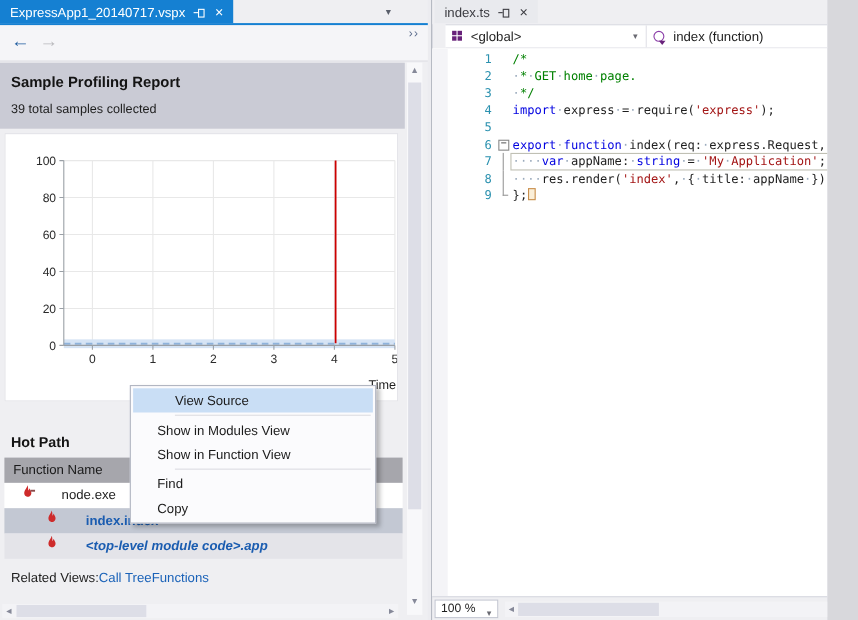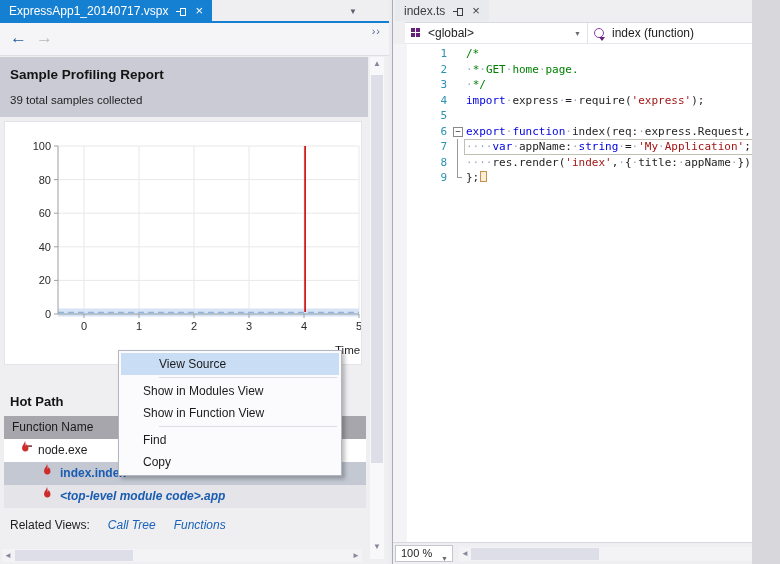--- a/index.html
+++ b/index.html
@@ -26,24 +26,24 @@
   .title-band{left:0;top:57px;width:368px;height:60px;background:#CACBD5;}
   .report-title{left:10px;top:10px;font-size:13.5px;font-weight:bold;color:#141414;}
   .report-sub{left:10px;top:37px;font-size:11.5px;color:#1e1e1e;}
   .chart-box{left:4px;top:121px;width:358px;height:244px;background:#fff;border:1px solid #E3E3E8;box-sizing:border-box;}
   .hotpath-h{left:10px;top:394px;font-size:13px;font-weight:bold;color:#141414;}
   .fn-table{left:4px;top:416px;width:362px;}
   .fn-head{height:23px;line-height:23px;background:#A6A6AC;color:#1a1a1a;font-size:12px;padding-left:8px;}
   .hp-row{height:23px;line-height:23px;font-size:12px;display:flex;align-items:center;background:#fff;}
   .hp-row.sel{background:#C3C8D3;}
   .hp-row.alt{background:#E4E4E9;font-style:italic;}
-  .hp-row .lbl{margin-left:6px;}
+  .hp-row .lbl{margin-left:24px;}
   .hp-row .lbl.link{color:#1A5CB0;font-weight:bold;}
   .related{left:10px;top:518px;font-size:12px;}
-  .related a{color:#1A62B8;text-decoration:none;margin-left:18px;font-style:italic;}
+  .related a{color:#1A62B8;text-decoration:none;}
   
   .sb{background:#F3F3F6;}
   .sb .thumb{position:absolute;background:#DDDEE7;}
   .sb .sa{position:absolute;font-size:8px;color:#868999;line-height:8px;}
   #lp-vsb{left:370px;top:57px;width:14px;height:502px;background:#F8F8FA;}
   #lp-hsb{left:2px;top:549px;width:360px;height:13px;}
   
   #ctx{left:118px;top:350px;width:222px;background:#FBFBFD;border:1px solid #B2B6C2;
        box-shadow:3px 3px 4px rgba(0,0,0,0.25);padding:2px 0;z-index:50;}
   .menu-item{height:22px;line-height:22px;padding-left:24px;font-size:12px;color:#1b1b1b;}

